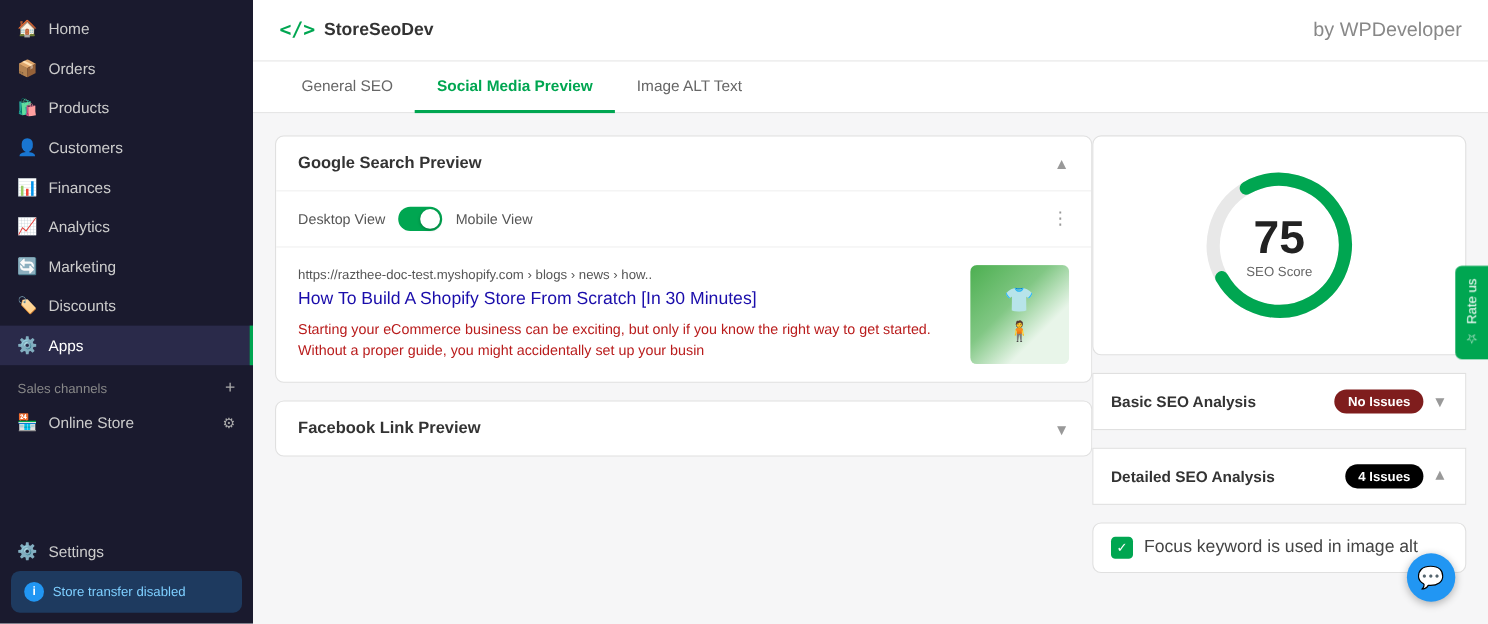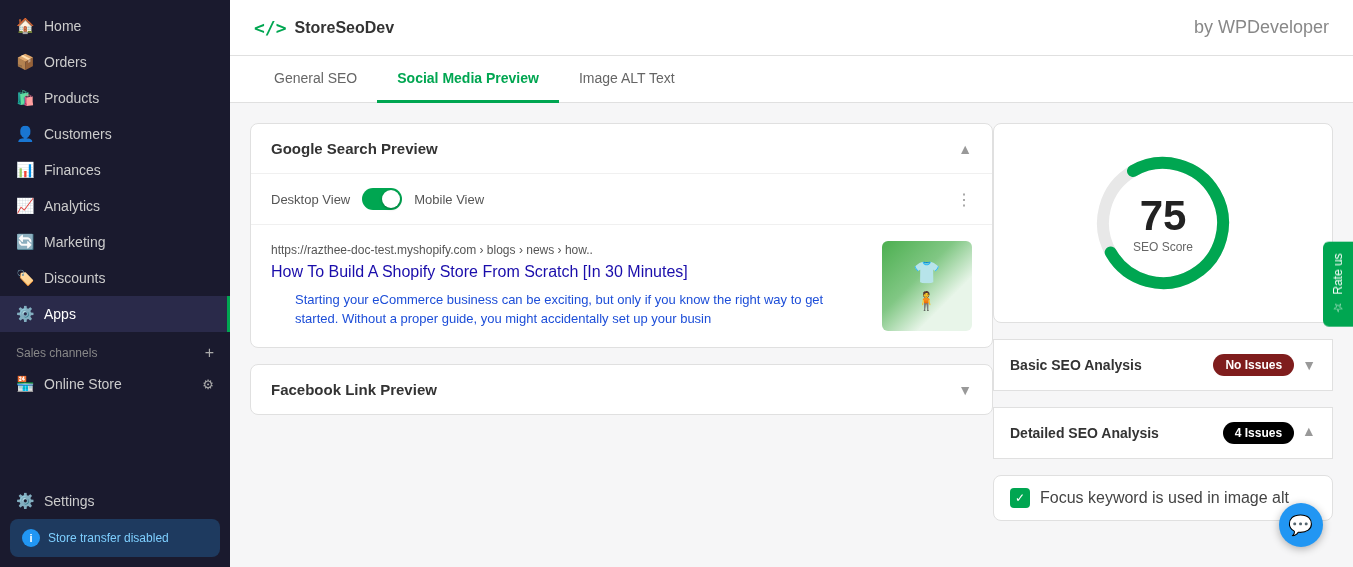--- a/index.html
+++ b/index.html
@@ -211,23 +211,22 @@
     }
     .search-title {
       font-size: 16px;
       color: #1a0dab;
       font-weight: 500;
       margin-bottom: 6px;
       line-height: 1.4;
     }
     .search-description {
       font-size: 13px;
-      color: #1d4ed8;
+      color: #b91c1c;
       line-height: 1.5;
-      margin-left: 24px;
     }
     .search-thumbnail {
       width: 90px;
       height: 90px;
       border-radius: 6px;
       background: linear-gradient(135deg, #e8f5e9, #c8e6c9);
       flex-shrink: 0;
       display: flex;
       align-items: center;
       justify-content: center;

